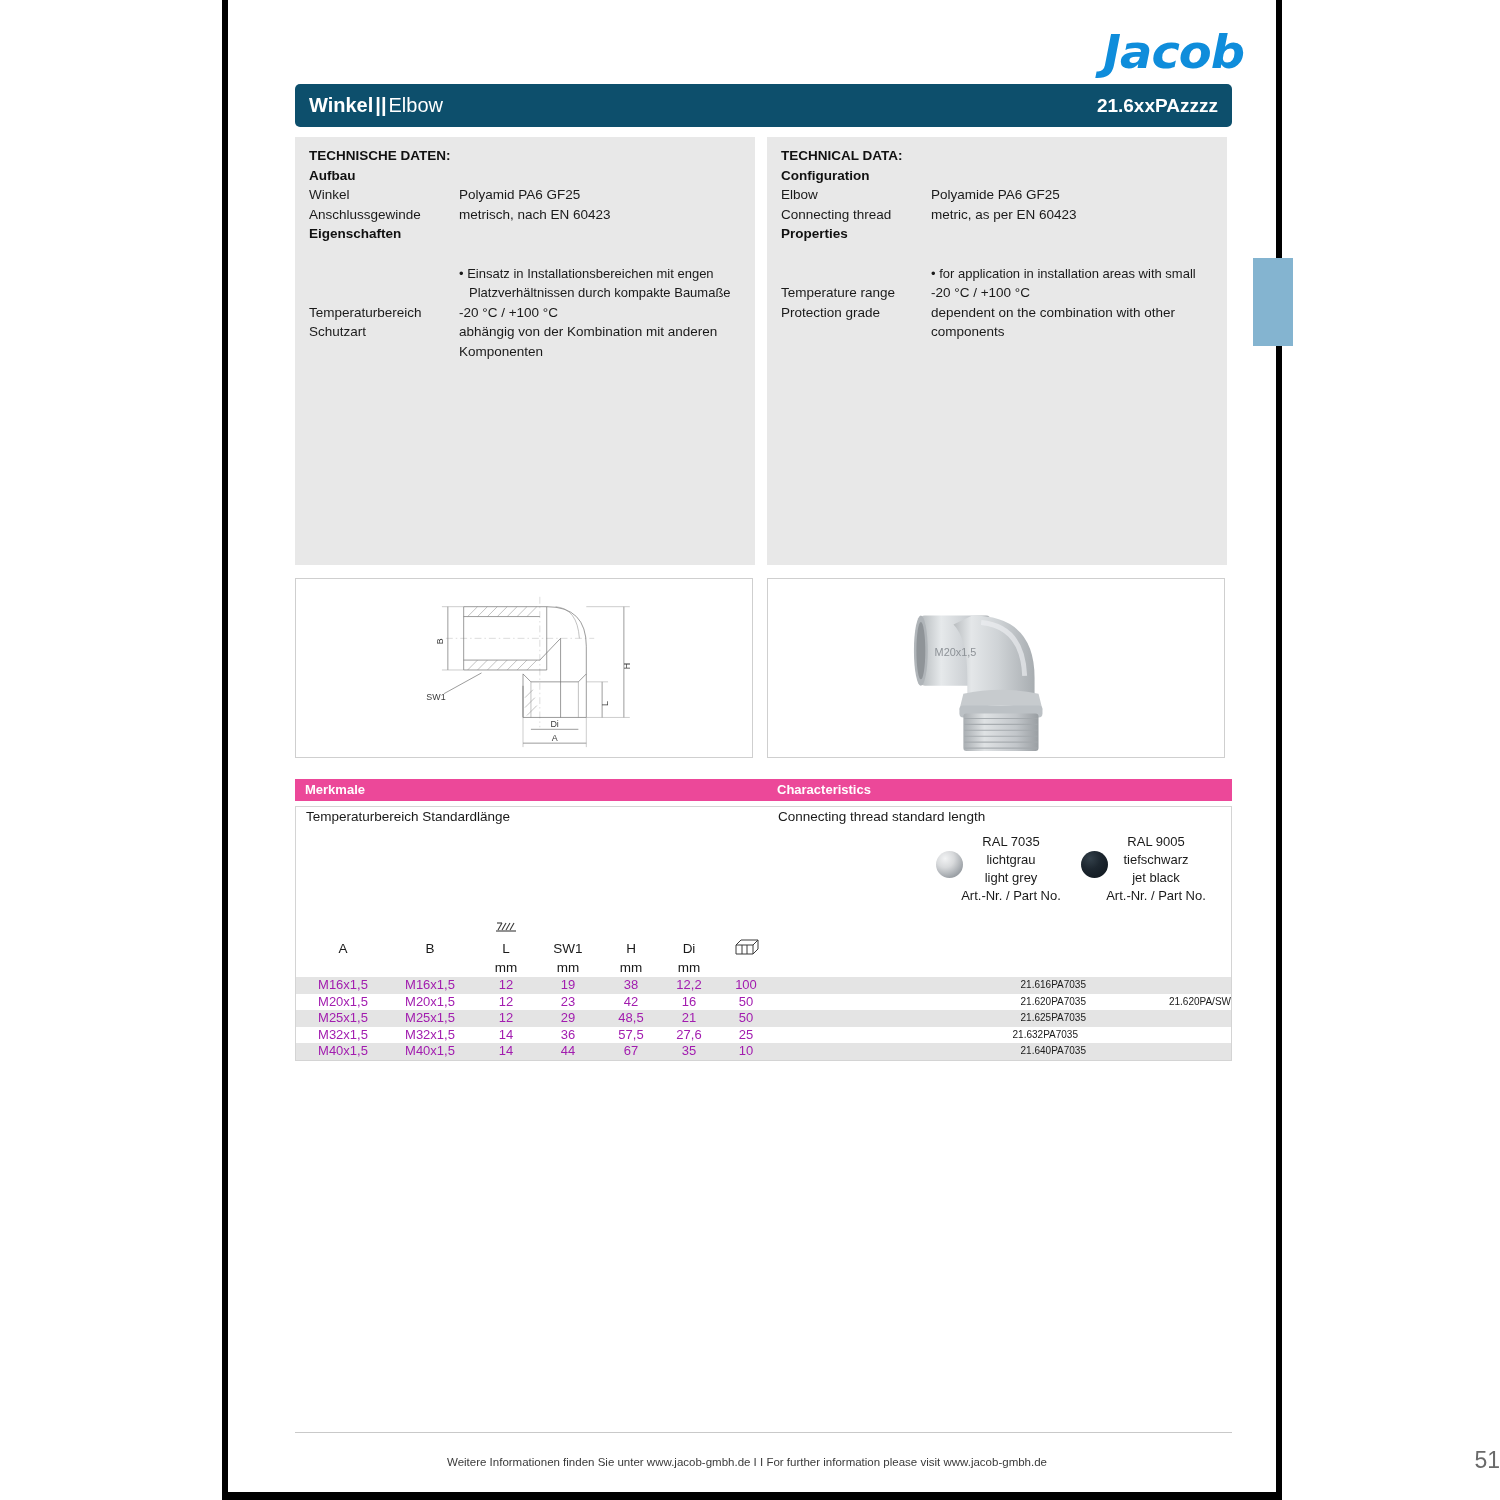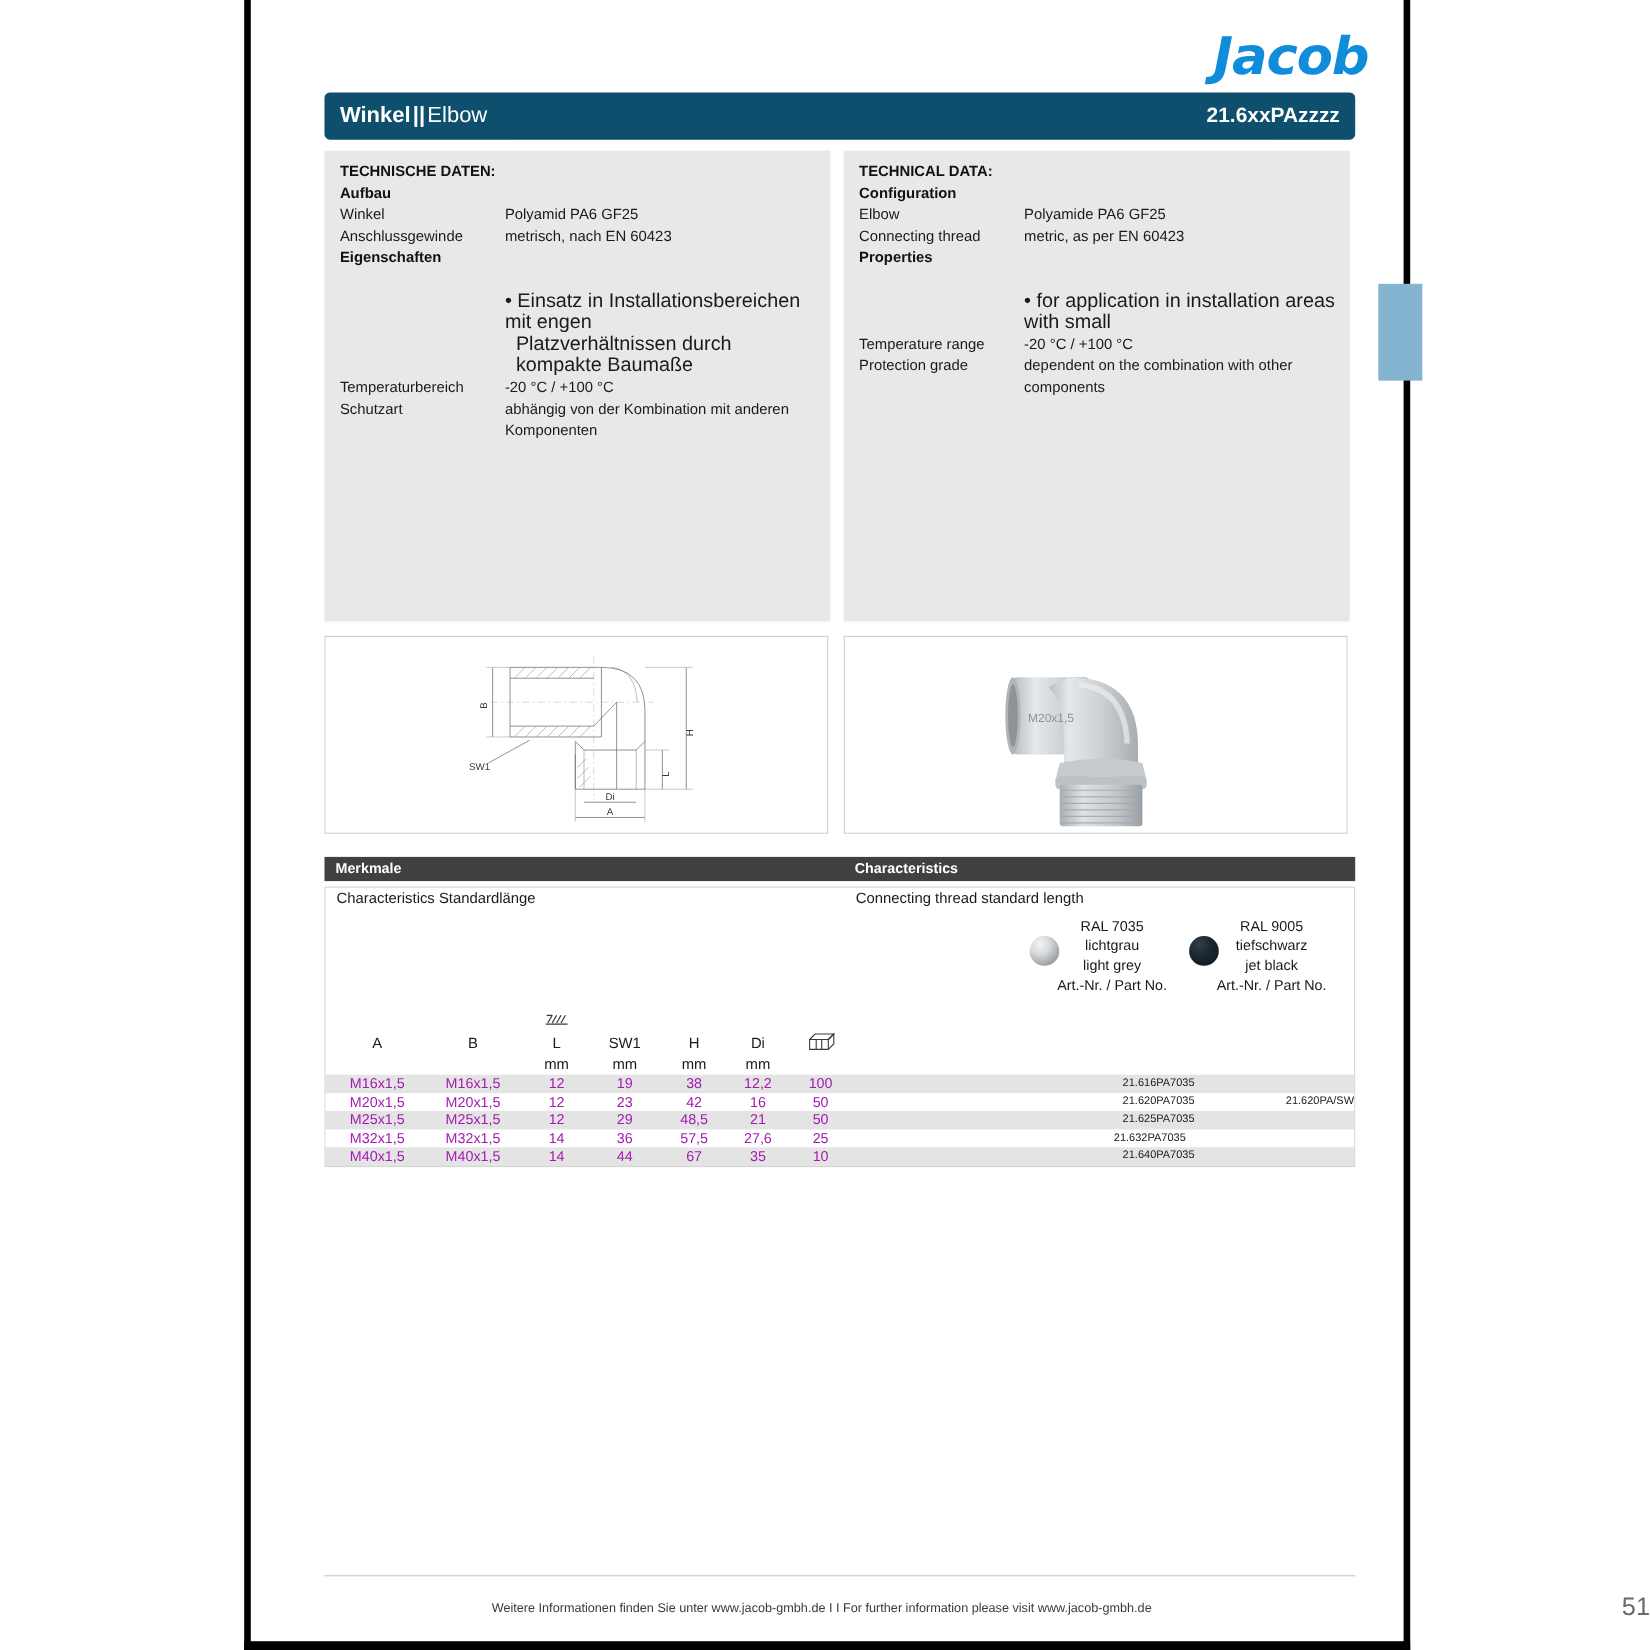--- a/index.html
+++ b/index.html
@@ -134,21 +134,21 @@
     display: block;
   }
   .d-head {
     font-weight: bold;
     font-size: 13.5px;
     color: #111111;
     line-height: 19.6px;
   }
   .bullet-block {
     margin-left: 150px;
-    font-size: 18px;
+    font-size: 13px;
     line-height: 19.6px;
     color: #1a1a1a;
   }
   .bullet-l2 { padding-left: 10px; }
   .spacer-row { height: 19.6px; }
 
   
   .fig-box {
     position: absolute;
     top: 578px;
@@ -162,21 +162,21 @@
   #fig-photo { left: 767px; }
   .fig-svg { display: block; width: 100%; height: 100%; }
 
   
   #section-bar {
     position: absolute;
     left: 295px;
     top: 779px;
     width: 937px;
     height: 22px;
-    background: #404040;
+    background: #ec4899;
   }
   #section-bar .sec-label {
     position: absolute;
     top: 0;
     height: 22px;
     line-height: 22px;
     font-size: 13px;
     font-weight: bold;
     color: #ffffff;
     white-space: nowrap;
@@ -533,21 +533,21 @@
 </div>
 
 <div id="section-bar">
   <div class="sec-label" id="sec-de">Merkmale</div>
   <div class="sec-label" id="sec-en">Characteristics</div>
 </div>
 
 <div id="table-wrap">
 
   <div id="subtitle-row">
-    <div class="subtitle" id="sub-de">Characteristics Standardlänge</div>
+    <div class="subtitle" id="sub-de">Temperaturbereich Standardlänge</div>
     <div class="subtitle" id="sub-en">Connecting thread standard length</div>
   </div>
 
   <div id="ral-header">
     <div class="ral-group" id="ral-grey">
       <div class="ral-line">RAL 7035</div>
       <div class="ral-line">lichtgrau</div>
       <div class="ral-line">light grey</div>
       <div class="ral-line">Art.-Nr. / Part No.</div>
     </div>

